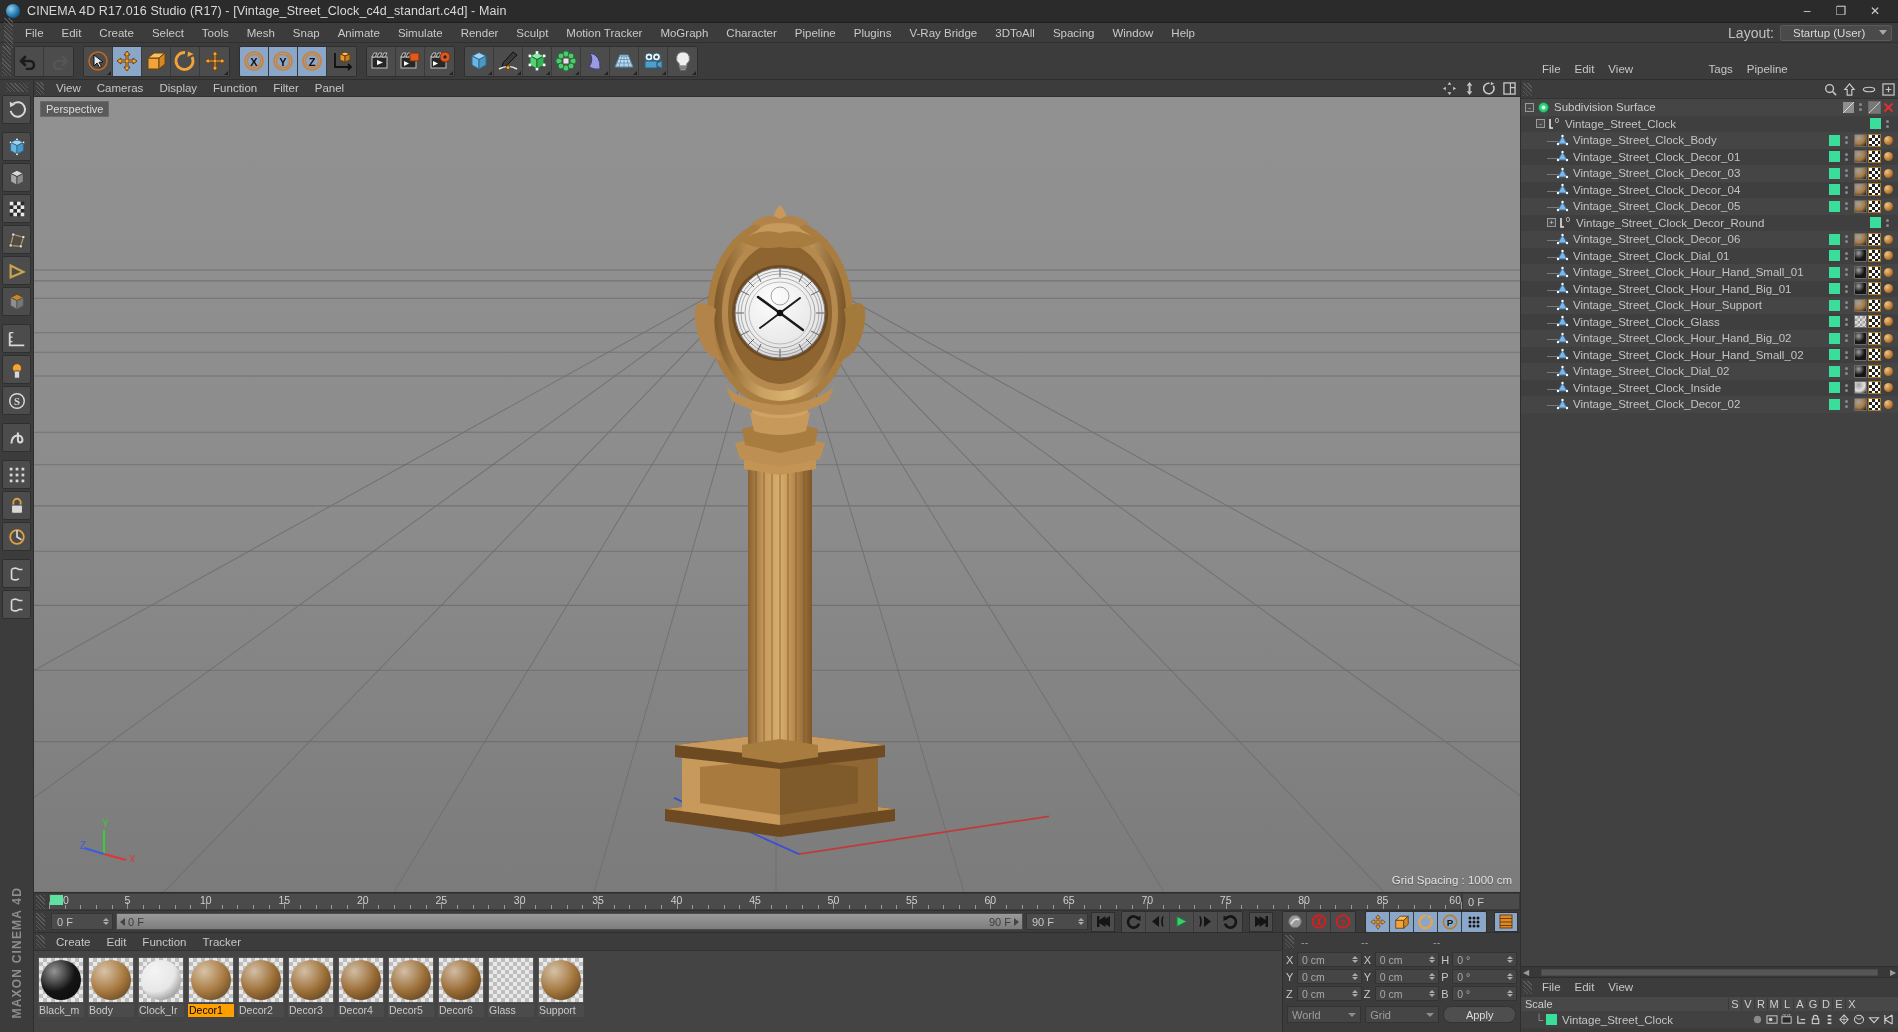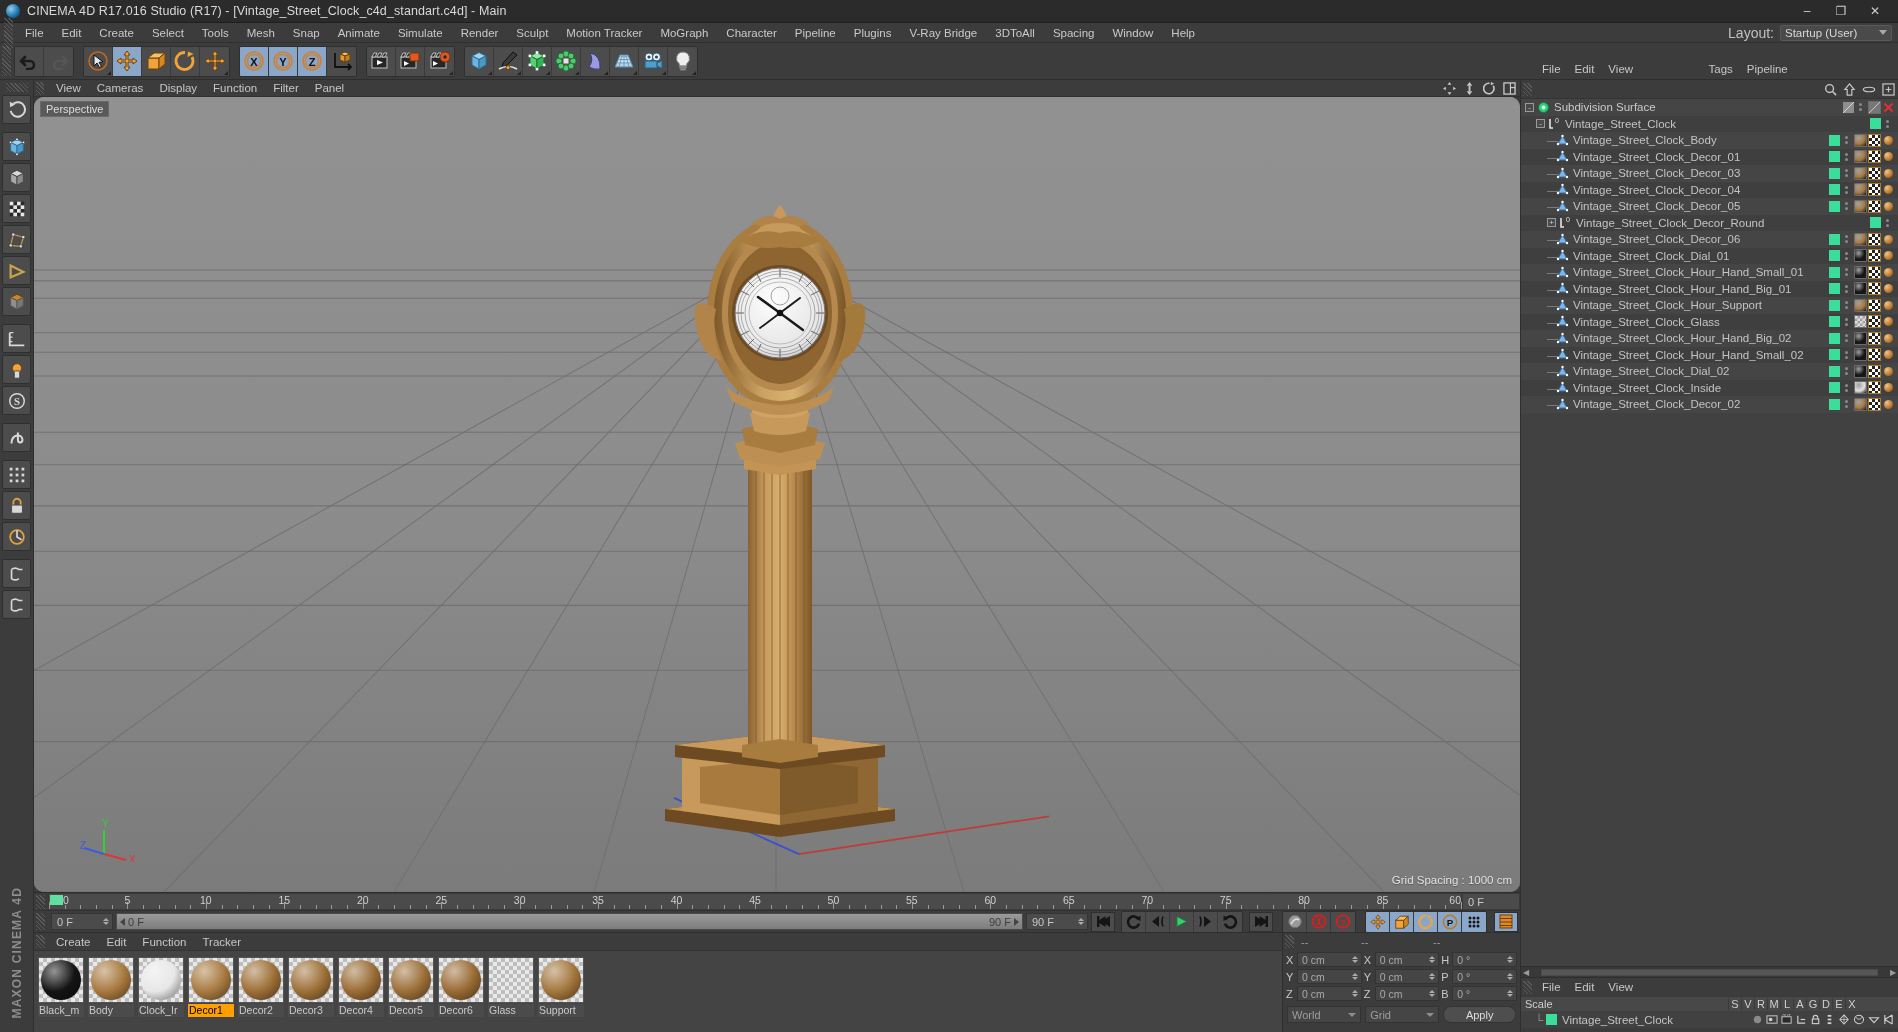--- a/index.html
+++ b/index.html
@@ -19,21 +19,21 @@
 
   
   .menubar { height:20px; background:#3c3c3c; display:flex; align-items:center;
     padding-left:4px; border-bottom:1px solid #303030; position:relative; }
   .menuitem { padding:0 9px; height:20px; line-height:20px; font-size:11.5px;
     color:#c9c9c9; white-space:nowrap; }
   .layout-box { margin-left:auto; display:flex; align-items:center; gap:6px;
     padding-right:6px; }
   .layout-label { font-size:14px; color:#c0c0c0; }
   .layout-select { width:112px; height:16px; background:#4a4a4a; border:1px solid #5a5a5a;
-    border-radius:2px; display:flex; align-items:center; padding:0 4px;
+    border-radius:2px; display:flex; align-items:center; padding:0 12px;
     font-size:11.5px; color:#d8d8d8; position:relative; }
   .layout-select .caret { position:absolute; right:4px; width:0;height:0;
     border-left:4px solid transparent;border-right:4px solid transparent;
     border-top:5px solid #a8a8a8; }
 
   
   .toolbar { height:37px; background:#3c3c3c; display:flex; align-items:center;
     padding-left:2px; border-bottom:1px solid #2e2e2e; gap:0; }
   .grip { width:9px; height:30px; margin-right:3px;
     background-image:repeating-linear-gradient(45deg,#6a6a6a 0 1px,transparent 1px 3px);
@@ -68,21 +68,21 @@
   
   .center { flex:1; display:flex; flex-direction:column; min-width:0; }
 
   .vpbar { height:17px; background:#3c3c3c; display:flex; align-items:center;
     padding-left:2px; border-bottom:1px solid #2f2f2f; position:relative;}
   .vpbar .grip { height:13px; width:8px; margin-right:4px;}
   .vpmenu { padding:0 8px; font-size:11.5px; line-height:17px; color:#c6c6c6;}
   .vp-icons { position:absolute; right:4px; display:flex; gap:7px; align-items:center;}
 
   .viewport { flex:1; position:relative; overflow:hidden;
-     background:linear-gradient(180deg,#8e8e8e 0%, #8b8b8b 40%, #7e7e7e 100%);border-radius:10px; }
+     background:linear-gradient(180deg,#8e8e8e 0%, #8b8b8b 40%, #7e7e7e 100%); }
   .persp-tag { position:absolute; left:6px; top:4px; background:#5a5a5a;
     color:#ddd; font-size:11px; padding:1px 5px; border:1px solid #6a6a6a; }
   .gridspacing { position:absolute; right:8px; bottom:6px; font-size:11.5px;
     color:#e2e2e2; text-shadow:0 1px 1px #555;}
   .axisgizmo { position:absolute; left:46px; bottom:30px; }
 
   
   .tlstrip { height:18px; background:#3c3c3c; display:flex; align-items:stretch;
     border-top:1px solid #2e2e2e; }
   .tlstrip .grip { height:14px; margin:2px 3px 0 2px;}

